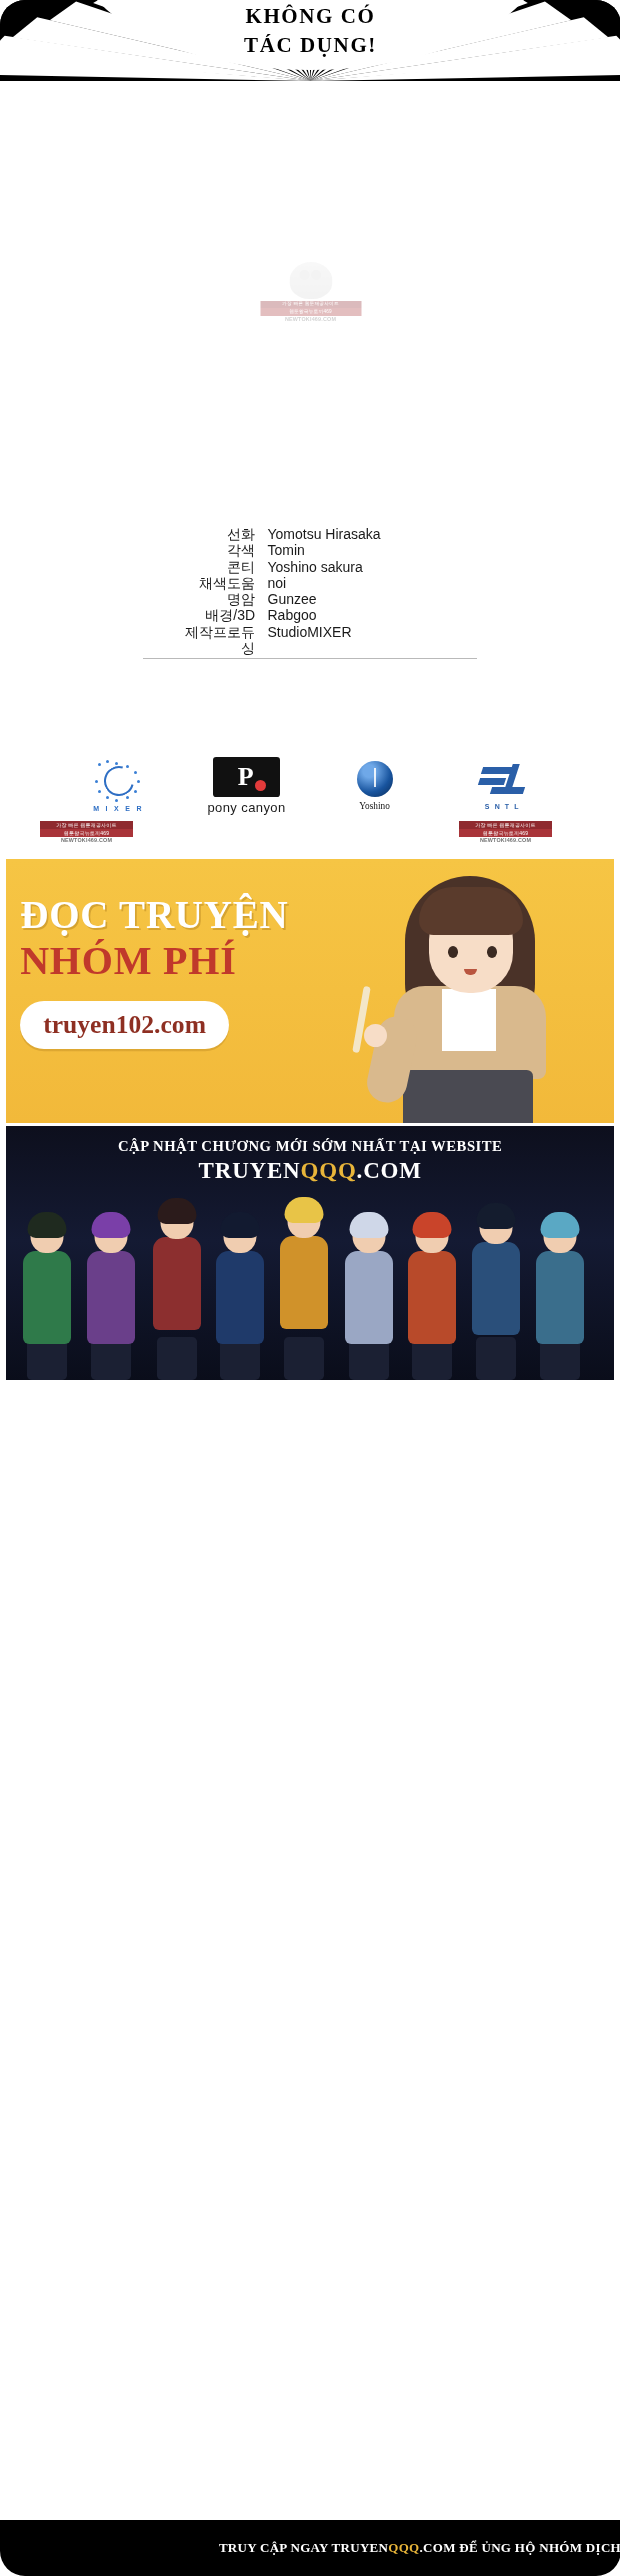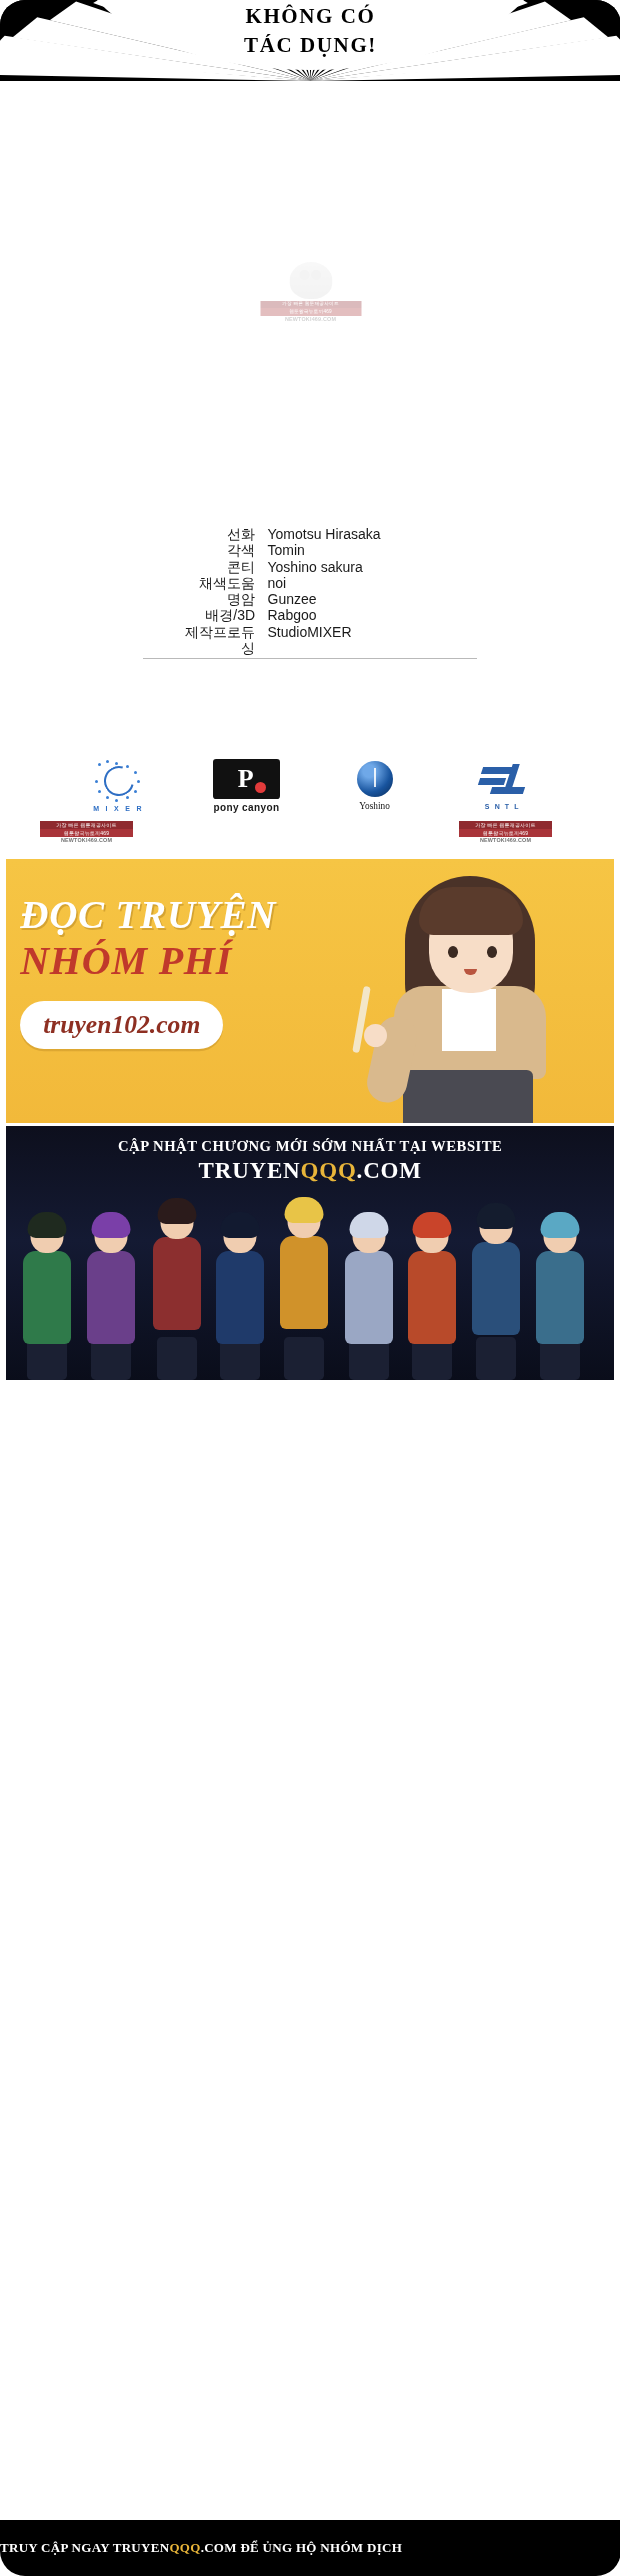--- a/index.html
+++ b/index.html
@@ -219,24 +219,24 @@
   }
   .pony-dot {
     width: 11px; height: 11px;
     background: #e23b3b;
     border-radius: 50%;
     position: absolute;
     right: 14px;
     bottom: 6.2px;
   }
   .pony-word {
-    font-size: 10px;
+    font-size: 13px;
     color: #1b1b1b;
     margin-top: 3.1px;
-    font-weight: bold;
+    font-weight: normal;
     letter-spacing: 0.4px;
   }
   
   .daiichi-ball {
     width: 36px; height: 36px;
     border-radius: 50%;
     background: radial-gradient(circle at 34% 28%, #6fa8e8 0 18%, #18549e 60%, #0a2a55 100%);
     position: relative;
   }
   .daiichi-ball:after {
@@ -293,21 +293,20 @@
   
   .ad-yellow {
     position: absolute;
     left: 6.2px;
     top: 859px;
     width: 608px;
     height: 264px;
     background: linear-gradient(180deg, #f6c544 0%, #f2b93a 100%);
     overflow: hidden;
     border: 0;
-    font-style: italic;
   }
   .ad-yellow .left {
     position: absolute;
     left: 14px;
     top: 36px;
     width: 334px;
   }
   .ad-doc {
     font-family: "Liberation Serif", serif;
     font-weight: bold;
@@ -492,21 +491,21 @@
   
   .footer {
     position: absolute;
     left: 0;
     bottom: 0;
     width: 621px;
     height: 56px;
     background: #000000;
     display: flex;
     align-items: center;
-    justify-content: flex-start;
+    justify-content: flex-end;
   }
   .footer-text {
     color: #ffffff;
     font-family: "Liberation Serif", serif;
     font-weight: bold;
     font-size: 13px;
     letter-spacing: 0.3px;
   }
   .footer-text .q { color: #e8b53a; }
 </style>

